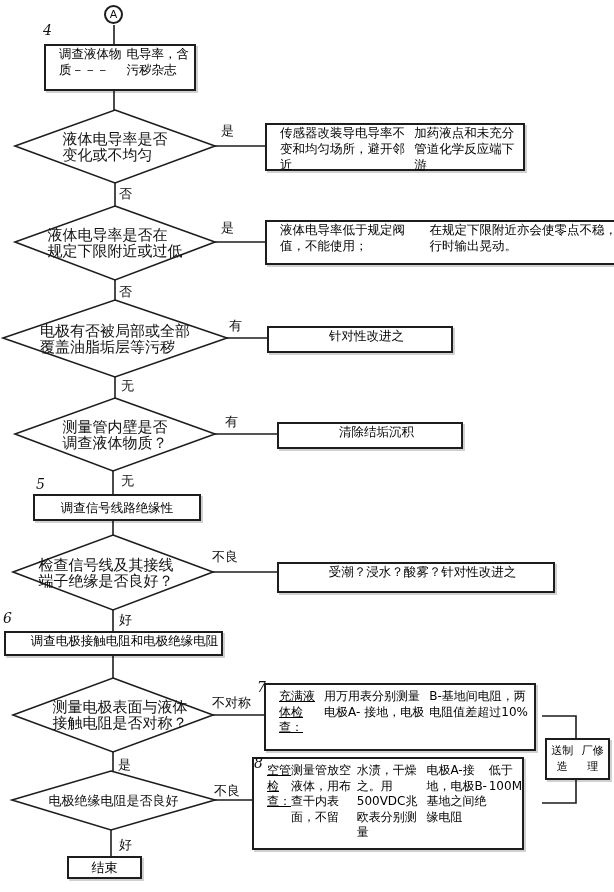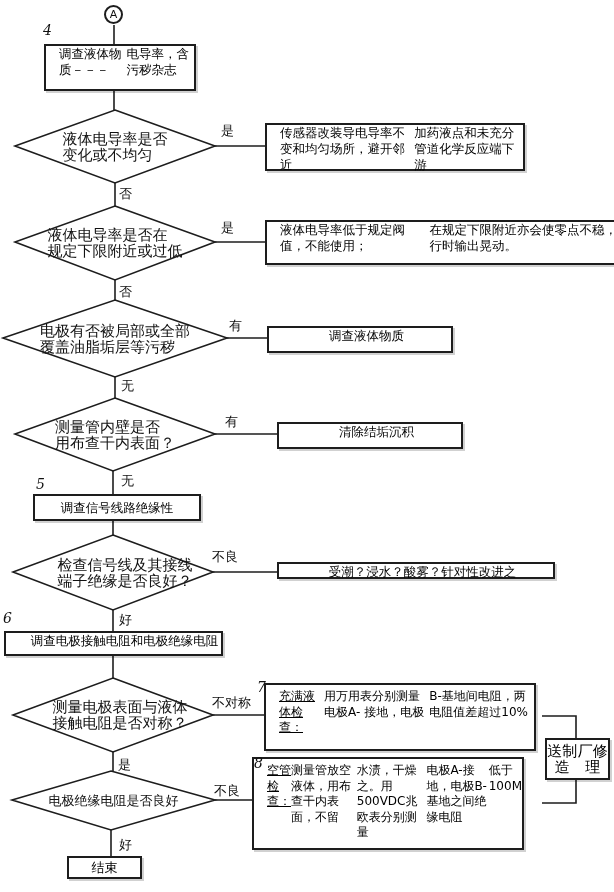--- a/index.html
+++ b/index.html
@@ -119,50 +119,50 @@
   <div class="dtext" style="left:3px;top:300px;width:224px;height:77px;">
     <div class="inner">
       <div>电极有否被局部或全部</div>
       <div>覆盖油脂垢层等污秽</div>
     </div>
   </div>
   <div class="elabel" style="left:229px;top:317px;">有</div>
   <div class="elabel" style="left:121px;top:377px;">无</div>
 
   <div class="box pad" style="left:267px;top:326px;width:186px;height:27px;">
-    <div>调查液体物质</div>
+    <div>针对性改进之</div>
   </div>
 
   <div class="dtext" style="left:15px;top:398px;width:200px;height:73px;">
     <div class="inner">
       <div>测量管内壁是否</div>
-      <div>用布查干内表面？</div>
+      <div>调查液体物质？</div>
     </div>
   </div>
   <div class="elabel" style="left:225px;top:413px;">有</div>
   <div class="elabel" style="left:121px;top:472px;">无</div>
 
   <div class="box pad" style="left:277px;top:422px;width:186px;height:27px;">
     <div>清除结垢沉积</div>
   </div>
 
   <div class="box center" style="left:33px;top:494px;width:168px;height:27px;">
     <div>调查信号线路绝缘性</div>
   </div>
 
-  <div class="dtext" style="left:25px;top:535px;width:200px;height:75px;">
+  <div class="dtext" style="left:6px;top:535px;width:200px;height:75px;">
     <div class="inner">
       <div>检查信号线及其接线</div>
       <div>端子绝缘是否良好？</div>
     </div>
   </div>
   <div class="elabel" style="left:212px;top:548px;">不良</div>
   <div class="elabel" style="left:119px;top:611px;">好</div>
 
-  <div class="box pad" style="left:277px;top:562px;width:278px;height:17px;">
+  <div class="box pad" style="left:277px;top:562px;width:278px;height:31px;">
     <div>受潮？浸水？酸雾？针对性改进之</div>
   </div>
 
   <div class="box" style="left:4px;top:631px;width:219px;height:25px;padding-left:22px;">
     <div>调查电极接触电阻和电极绝缘电阻</div>
   </div>
 
   <div class="dtext" style="left:20px;top:678px;width:200px;height:74px;">
     <div class="inner">
       <div>测量电极表面与液体</div>
@@ -187,21 +187,21 @@
   <div class="elabel" style="left:119px;top:836px;">好</div>
 
   <div class="box pad top" style="left:252px;top:757px;width:272px;height:93px;">
     <div><span class="u">空管检查：</span></div>
     <div>测量管放空液体，用布查干内表面，不留</div>
     <div>水渍，干燥之。用500VDC兆欧表分别测量</div>
     <div>电极A-接地，电极B-基地之间绝缘电阻</div>
     <div>低于100M</div>
   </div>
 
-  <div class="box center" style="left:545px;top:738px;width:65px;height:42px;font-size:15px;">
+  <div class="box center" style="left:545px;top:738px;width:65px;height:42px;font-size:11px;">
     <div>送制造</div>
     <div>厂修理</div>
   </div>
 
   <div class="box center" style="left:67px;top:856px;width:75px;height:23px;font-size:13px;text-align:right;">
     <div>结束</div>
   </div>
 
 </div>
 

